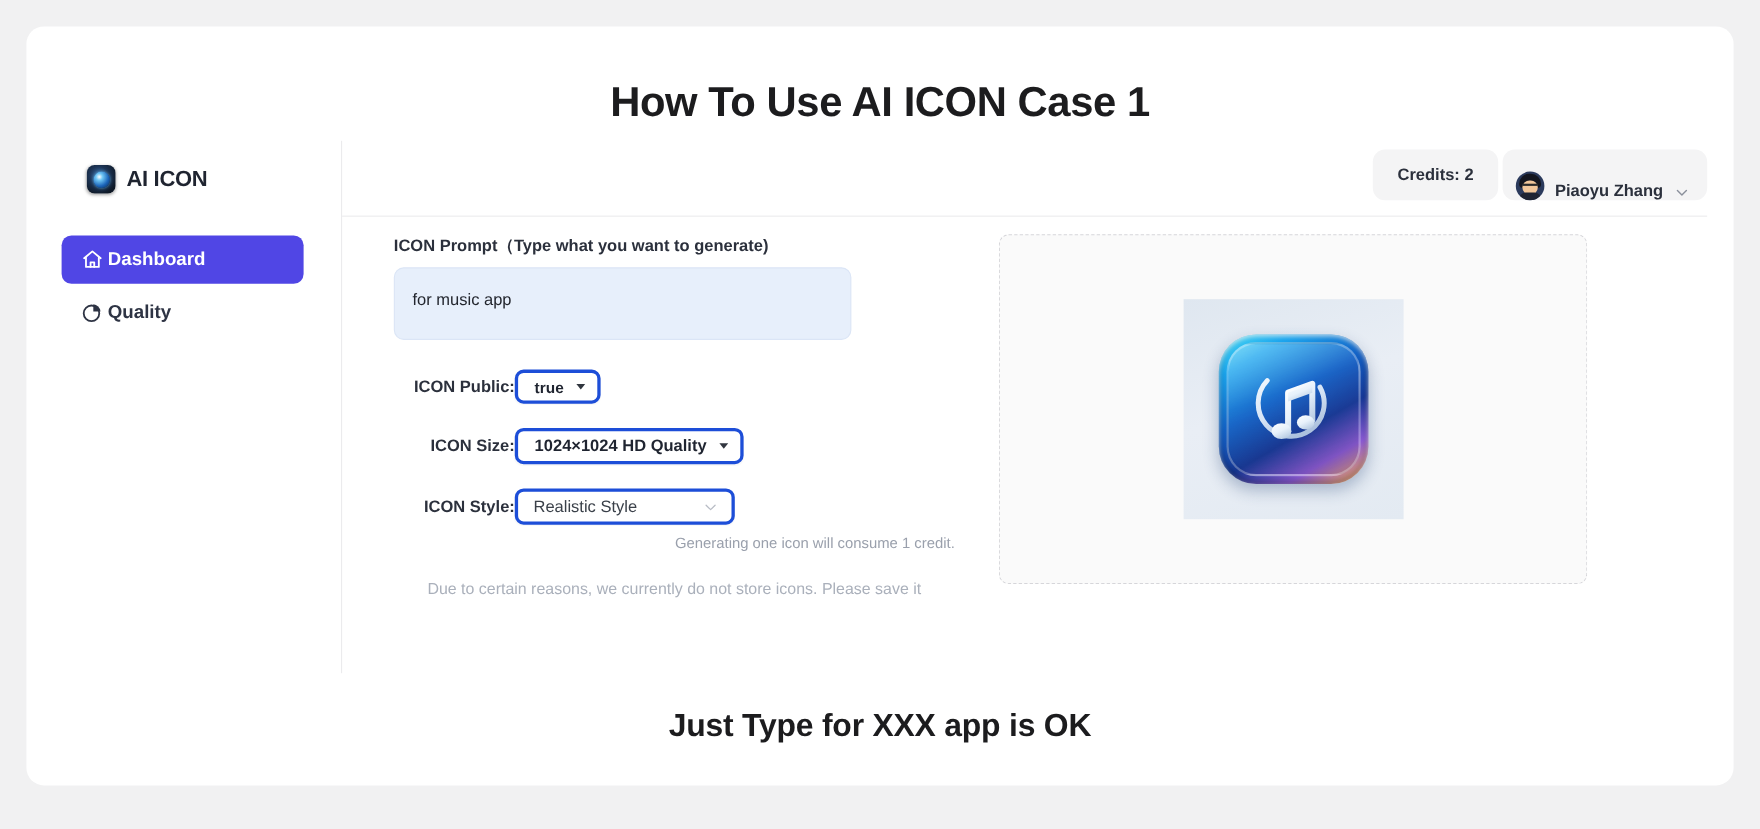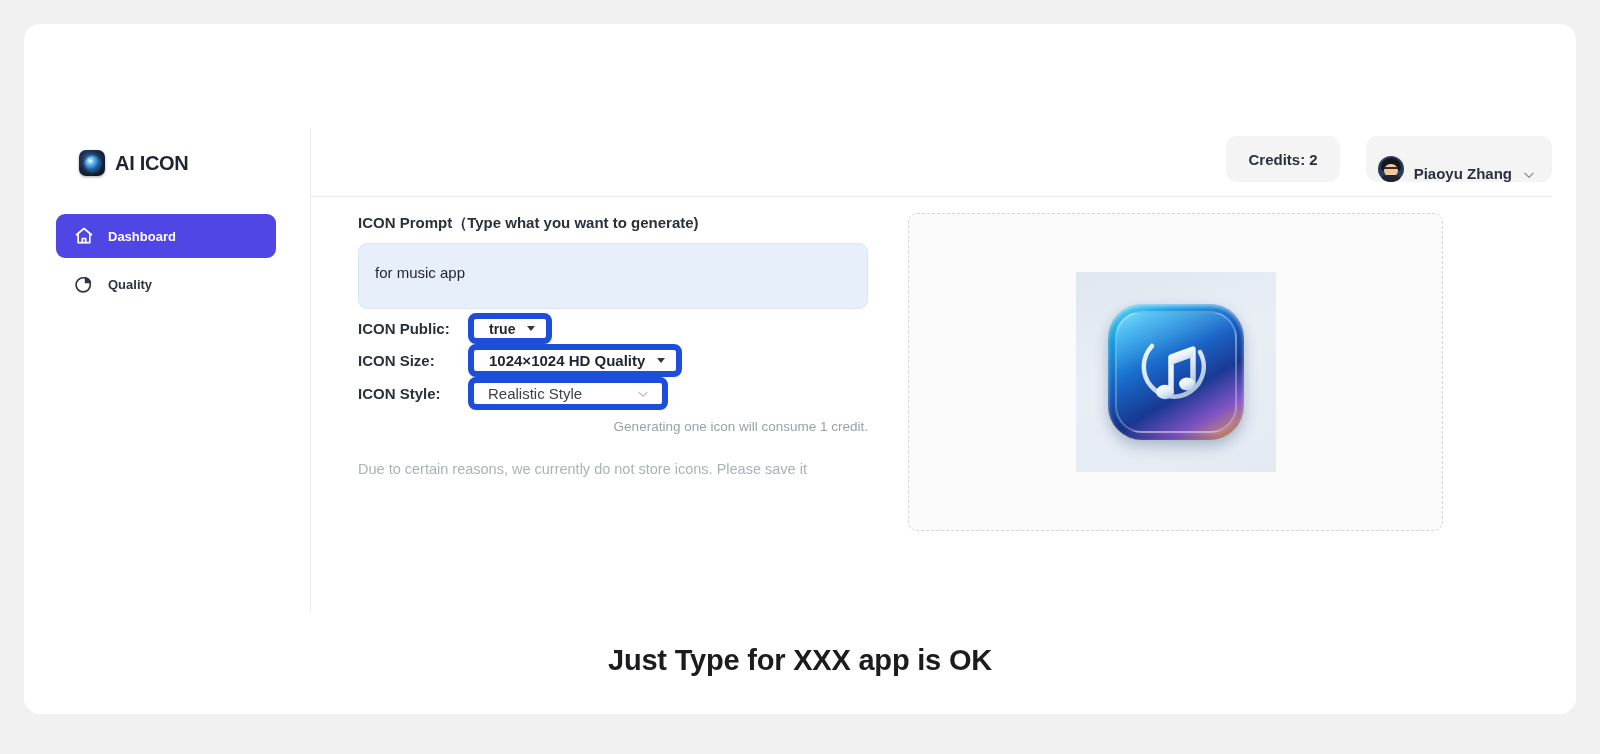--- a/index.html
+++ b/index.html
@@ -85,40 +85,40 @@
     font-weight: bold;
     color: #1f2430;
     letter-spacing: -0.3px;
   }
   .nav {
     position: absolute;
     left: 32px; top: 86px;
     width: 220px;
   }
   .nav-item {
-    display: flex; align-items: center; gap: 14px;
+    display: flex; align-items: center; gap: 4px;
     height: 44px;
     padding: 0 18px;
     border-radius: 9px;
     color: #2e3444;
-    font-size: 13px;
+    font-size: 17px;
     font-weight: bold;
     margin-bottom: 4px;
     cursor: pointer;
   }
   .nav-item.active {
     background: #5046e5;
     color: #ffffff;
   }
   .nav-icon { width: 20px; height: 20px; flex: none; display:block; }
   
   .topbar {
     position: absolute;
     right: 24px; top: 112px;
-    display: flex; align-items: center; gap: 26px;
+    display: flex; align-items: center; gap: 4px;
   }
   .credits-pill {
     height: 46px;
     padding: 0 22px;
     display: flex; align-items: center;
     background: #f4f4f5;
     border-radius: 11px;
     font-size: 15px;
     font-weight: bold;
     color: #2b303c;
@@ -174,48 +174,50 @@
     left: 334px; top: 190px;
     width: 510px;
   }
   .field-label {
     font-size: 15px;
     color: #2b303c;
     font-weight: bold;
     margin-bottom: 10px;
   }
   .prompt-box {
-    width: 510px; height: 66px;
+    width: 416px; height: 66px;
     background: #e7effb;
     border: 1px solid #dbe5f6;
     border-radius: 9px;
     padding: 20px 16px 0 16px;
     font-size: 15px;
     color: #23262e;
     font-family: "Liberation Sans", sans-serif;
     resize: none;
     outline: none;
     overflow: hidden;
   }
   .row {
     display: flex; align-items: center;
+    margin-top: 22px;
+    text-align: right;
   }
   .row-label {
     width: 110px;
     font-size: 15px;
     font-weight: bold;
     color: #2b303c;
     flex: none;
   }
   .select {
     height: 31px;
     display: inline-flex; align-items: center; gap: 12px;
     padding: 0 11px 0 15px;
     background: #ffffff;
-    border: 6px solid #1d4ed8;
+    border: 3px solid #1d4ed8;
     border-radius: 8px;
     font-size: 14px;
     font-weight: bold;
     color: #1f2430;
     cursor: pointer;
     box-shadow: 0 1px 1px rgba(16,24,40,0.03);
   }
   .select.size { height: 33px; font-size: 15px; }
   .select.style {
     height: 33px;
@@ -249,21 +251,21 @@
   .hint {
     margin-top: 9px;
     width: 510px;
     text-align: right;
     font-size: 13.5px;
     color: #9aa0ac;
   }
   .notice {
     margin-top: 27px;
     width: 510px;
-    text-align: left;
+    text-align: center;
     font-size: 14.5px;
     color: #aab0bb;
     white-space: nowrap;
   }
   
   .preview {
     position: absolute;
     left: 884px; top: 189px;
     width: 535px; height: 318px;
     border: 1.5px dashed #d6d6da;
@@ -307,20 +309,21 @@
     pointer-events: none;
   }
   .note-svg { position: relative; z-index: 2; display: block; }
 </style>
 </head>
 <body>
 
 <div class="page">
   <div class="card">
 
+    <div class="main-title">How To Use AI ICON Case 1</div>
 
     <div class="v-divider"></div>
     <div class="h-divider"></div>
 
     <div class="sidebar">
       <div class="brand">
         <span class="brand-logo">
           <span class="lens"></span>
         </span>
         <span class="brand-name">AI ICON</span>

